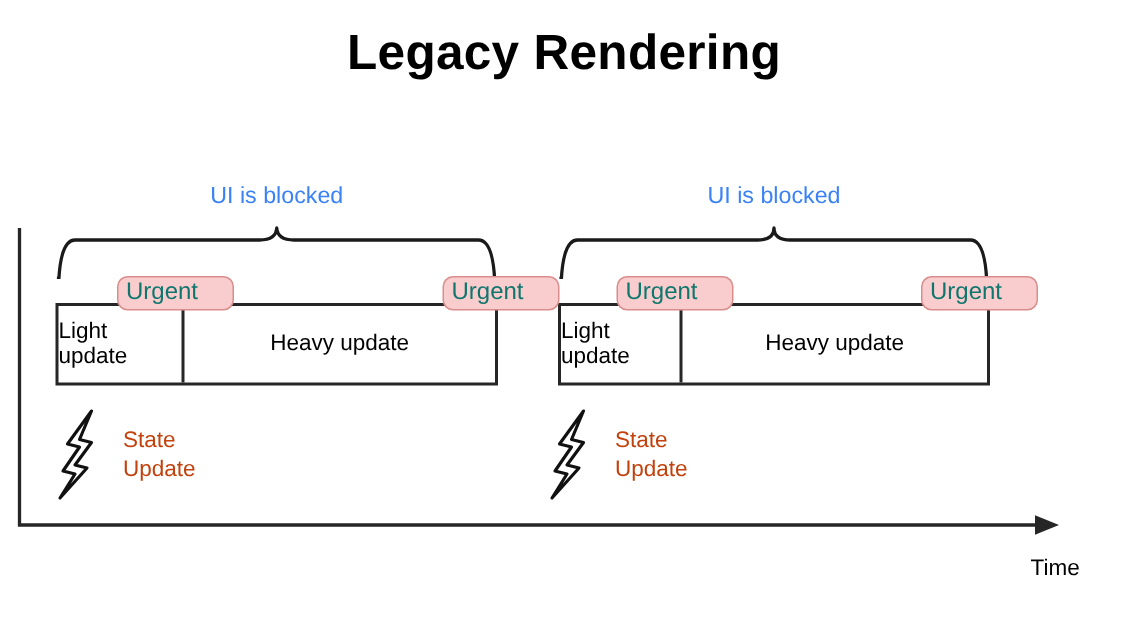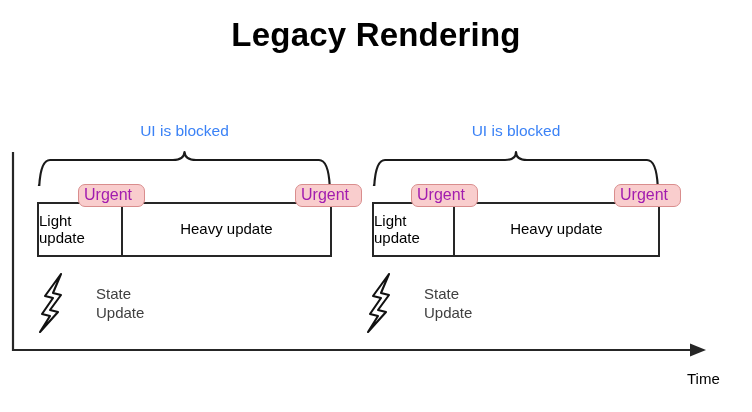--- a/index.html
+++ b/index.html
@@ -85,45 +85,45 @@
     background: transparent;
   }
   .seg-light {
     border-right: 2px solid #262626;
   }
 
   
   .badge {
     position: absolute;
     box-sizing: border-box;
-    padding: 1px 12px 2px 5px;
+    padding: 1px 23px 2px 5px;
     border: 1.5px solid #d98d8d;
     border-radius: 7px;
     background: #f9cdcd;
-    color: #a21caf;
+    color: #0f766e;
     font-size: 16px;
     line-height: 1.15;
     white-space: nowrap;
     z-index: 5;
   }
 
   
   .state-group {
     position: absolute;
     display: flex;
     align-items: center;
   }
   .bolt {
     flex: 0 0 auto;
   }
   .state-label {
-    margin-left: 26px;
+    margin-left: 12px;
     font-size: 15px;
     line-height: 1.28;
-    color: #404040;
+    color: #c2410c;
     white-space: nowrap;
   }
 </style>
 </head>
 <body>
 
 <div id="stage">
 
   <div class="title">Legacy Rendering</div>
 

